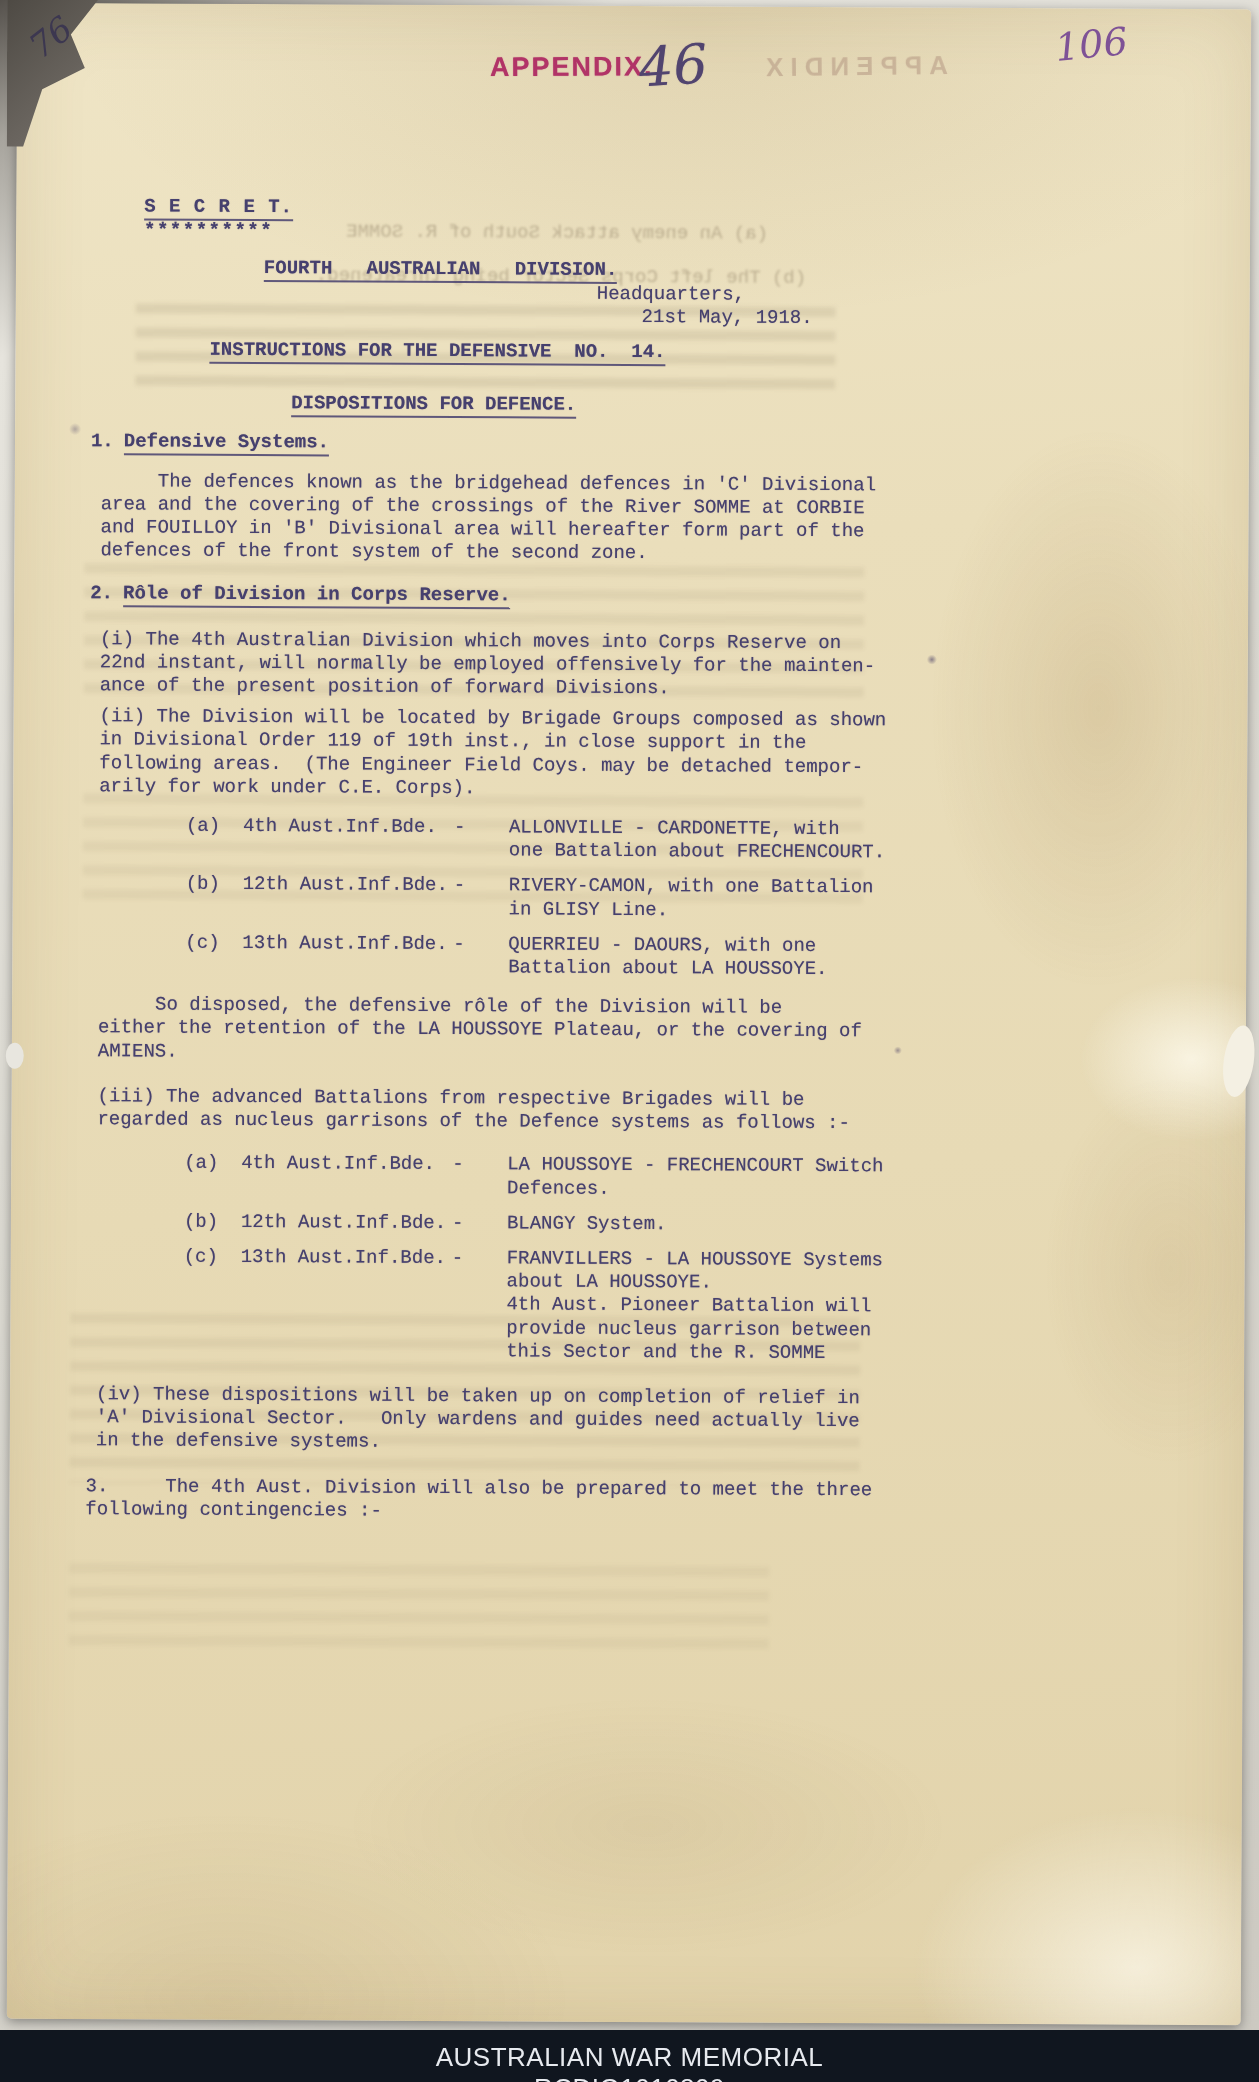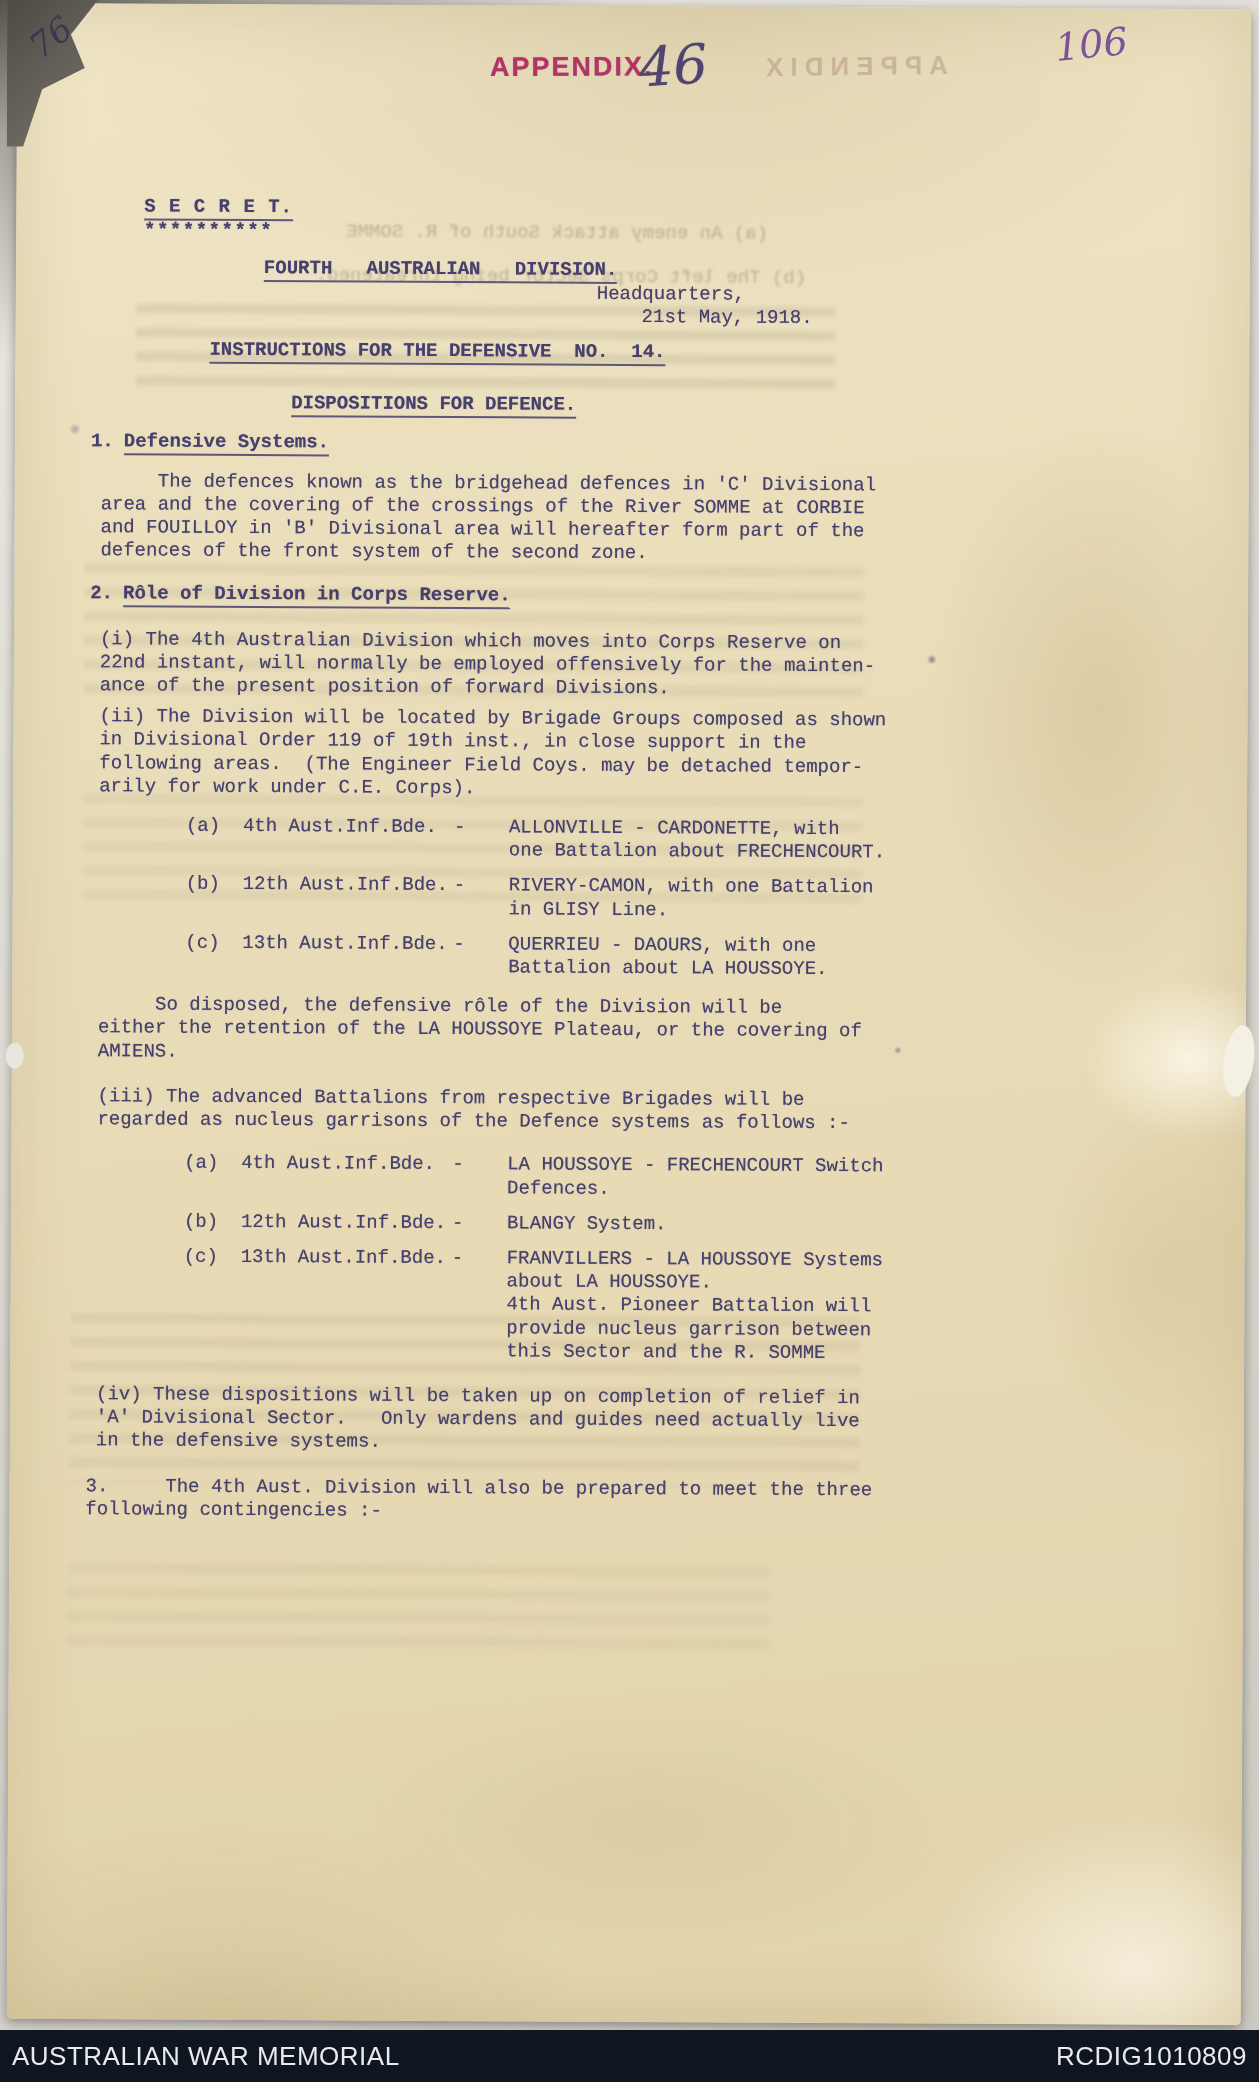--- a/index.html
+++ b/index.html
@@ -106,22 +106,22 @@
   .para-tight{margin-top:8px;}
   .para-loose{margin-top:22px;}
   .list{margin-left:97px;margin-top:16px;}
   .row{display:grid;grid-template-columns:268px 55px 1fr;margin-top:12px;}
   .row:first-child{margin-top:0;}
   .row .cell{white-space:pre-wrap;}
   
   .footer{
     position:relative;width:1259px;height:52px;background:#10161f;
     display:flex;justify-content:space-between;align-items:center;
-    padding:4px 12px;box-sizing:border-box;
-    color:#e7eaef;font:26px "Liberation Sans",sans-serif;letter-spacing:0.5px;
+    padding:12px 12px;box-sizing:border-box;
+    color:#e7eaef;font:26px "Liberation Sans",sans-serif;letter-spacing:0.5px;flex-direction:column;
   }
 </style>
 </head>
 <body>
 
 <div class="scan">
   <div class="paper">
 
     <div class="stains"></div>
 

